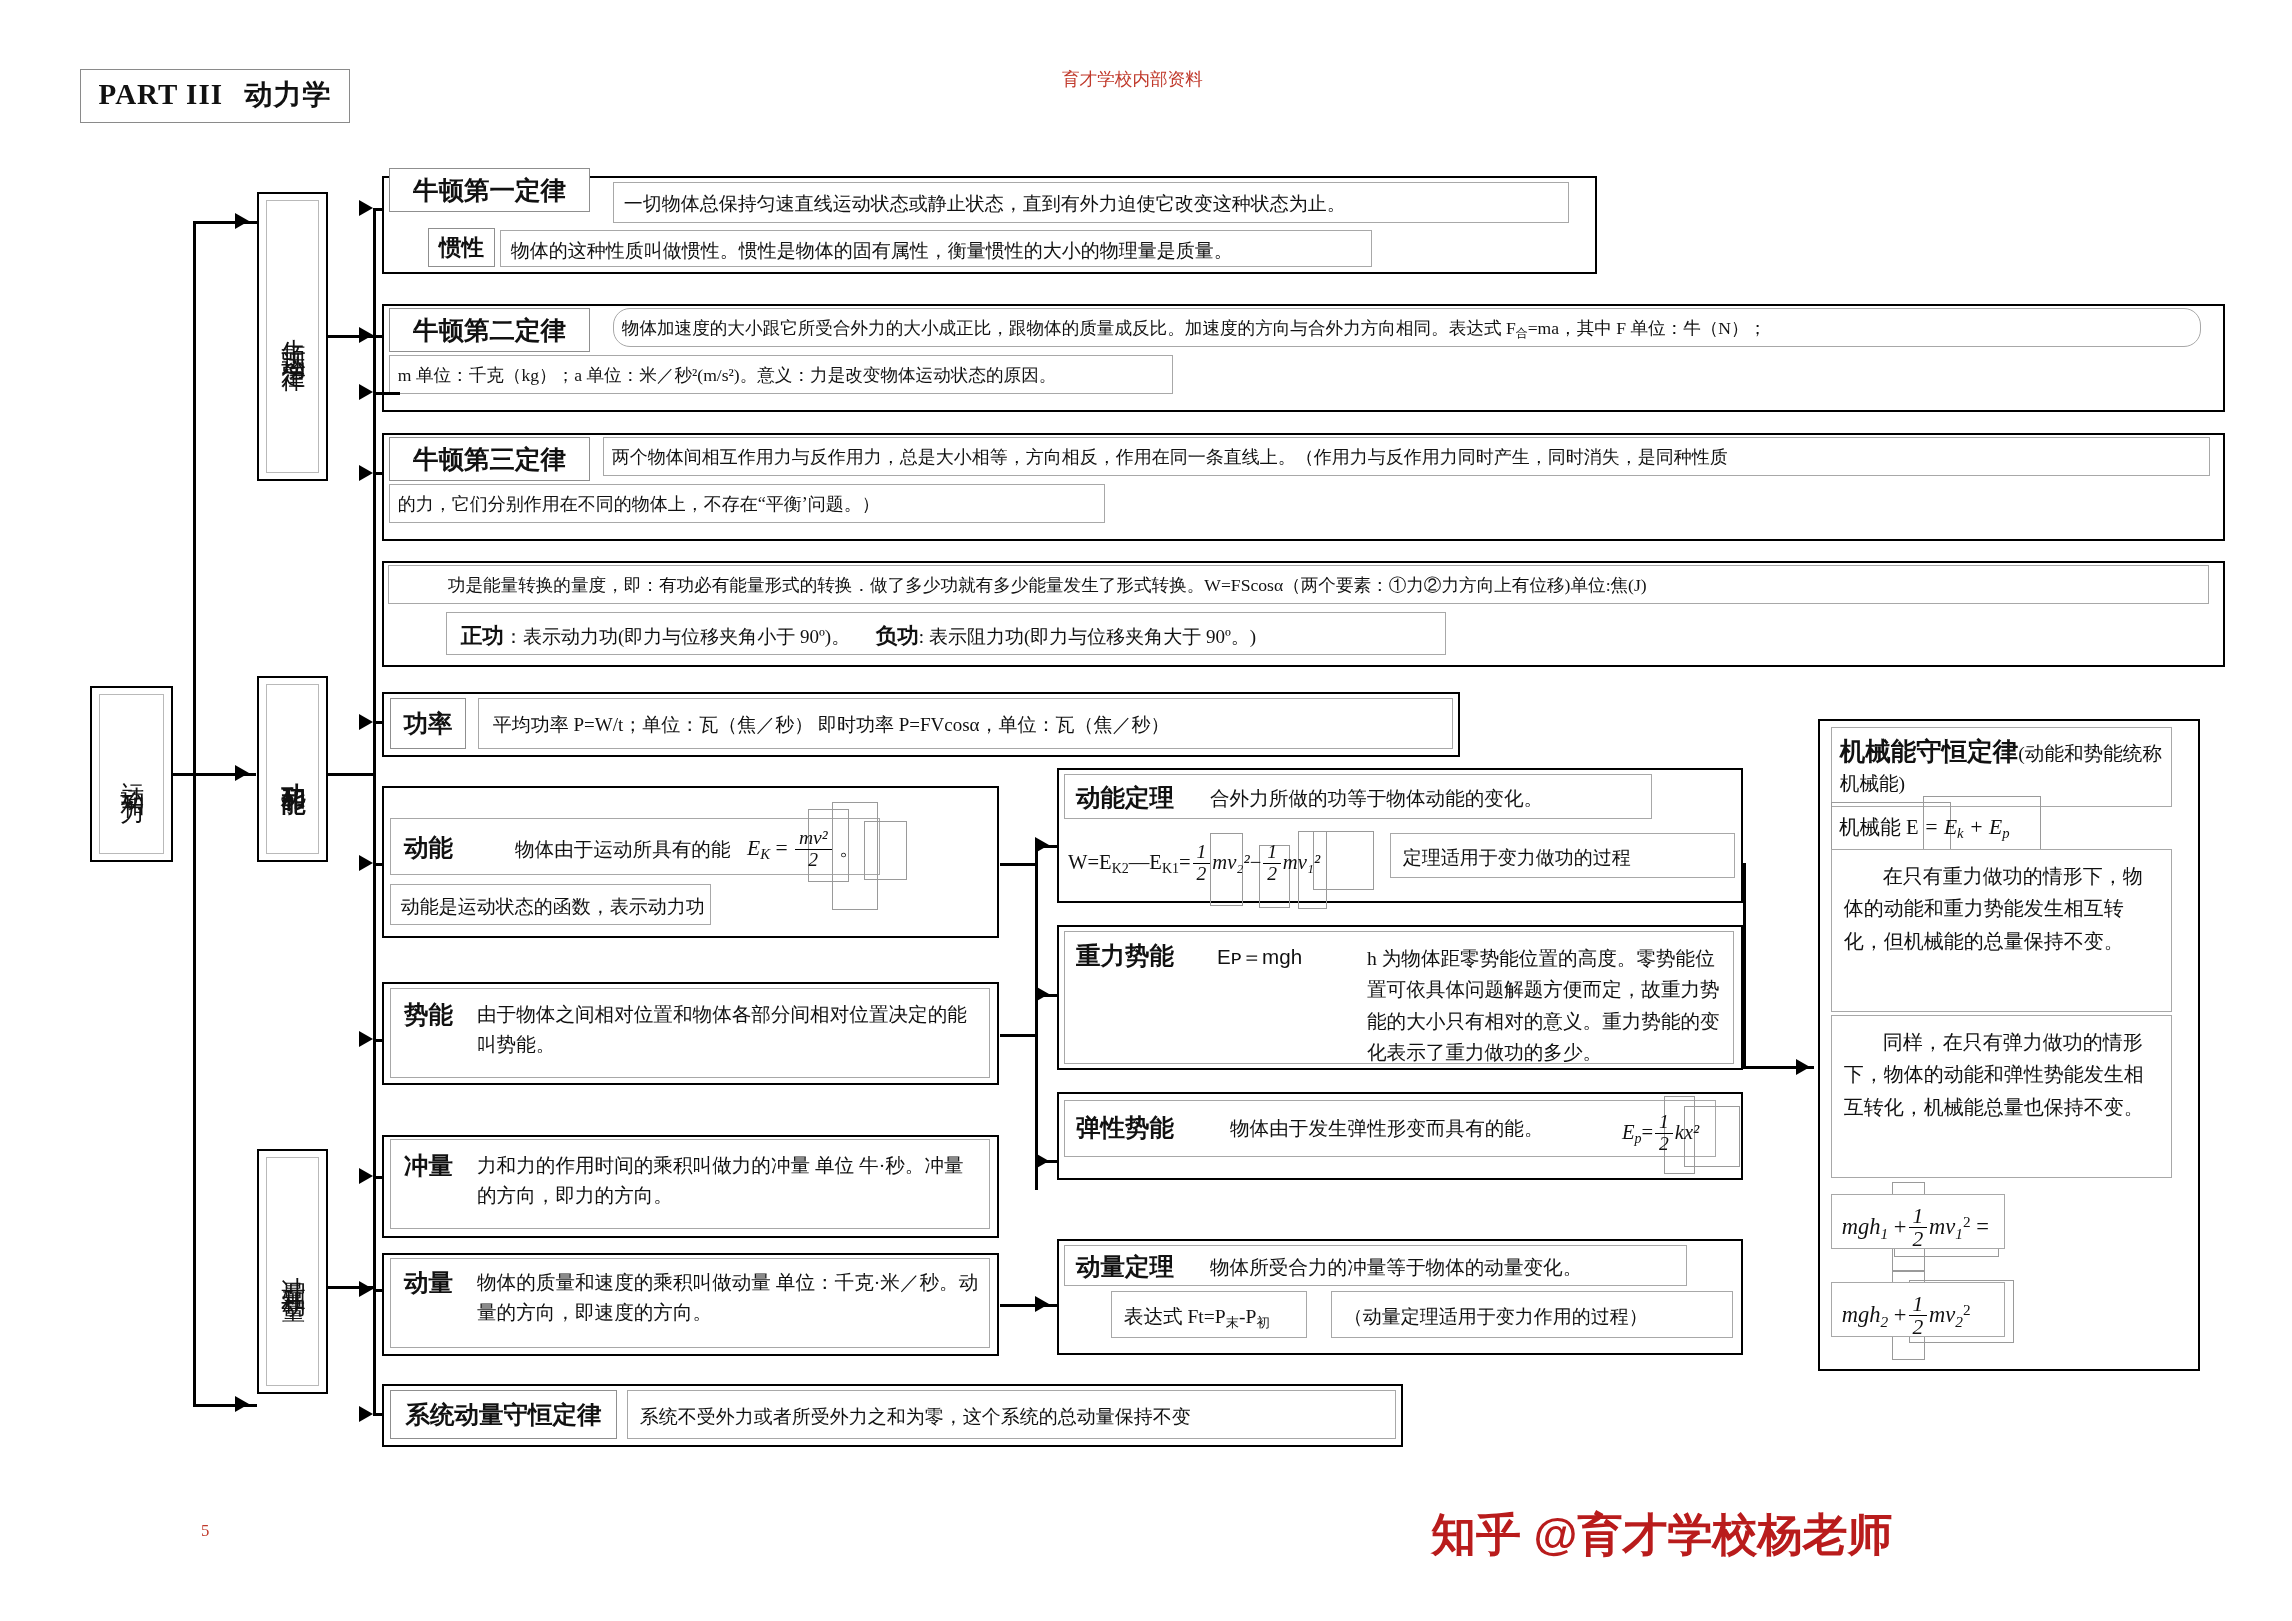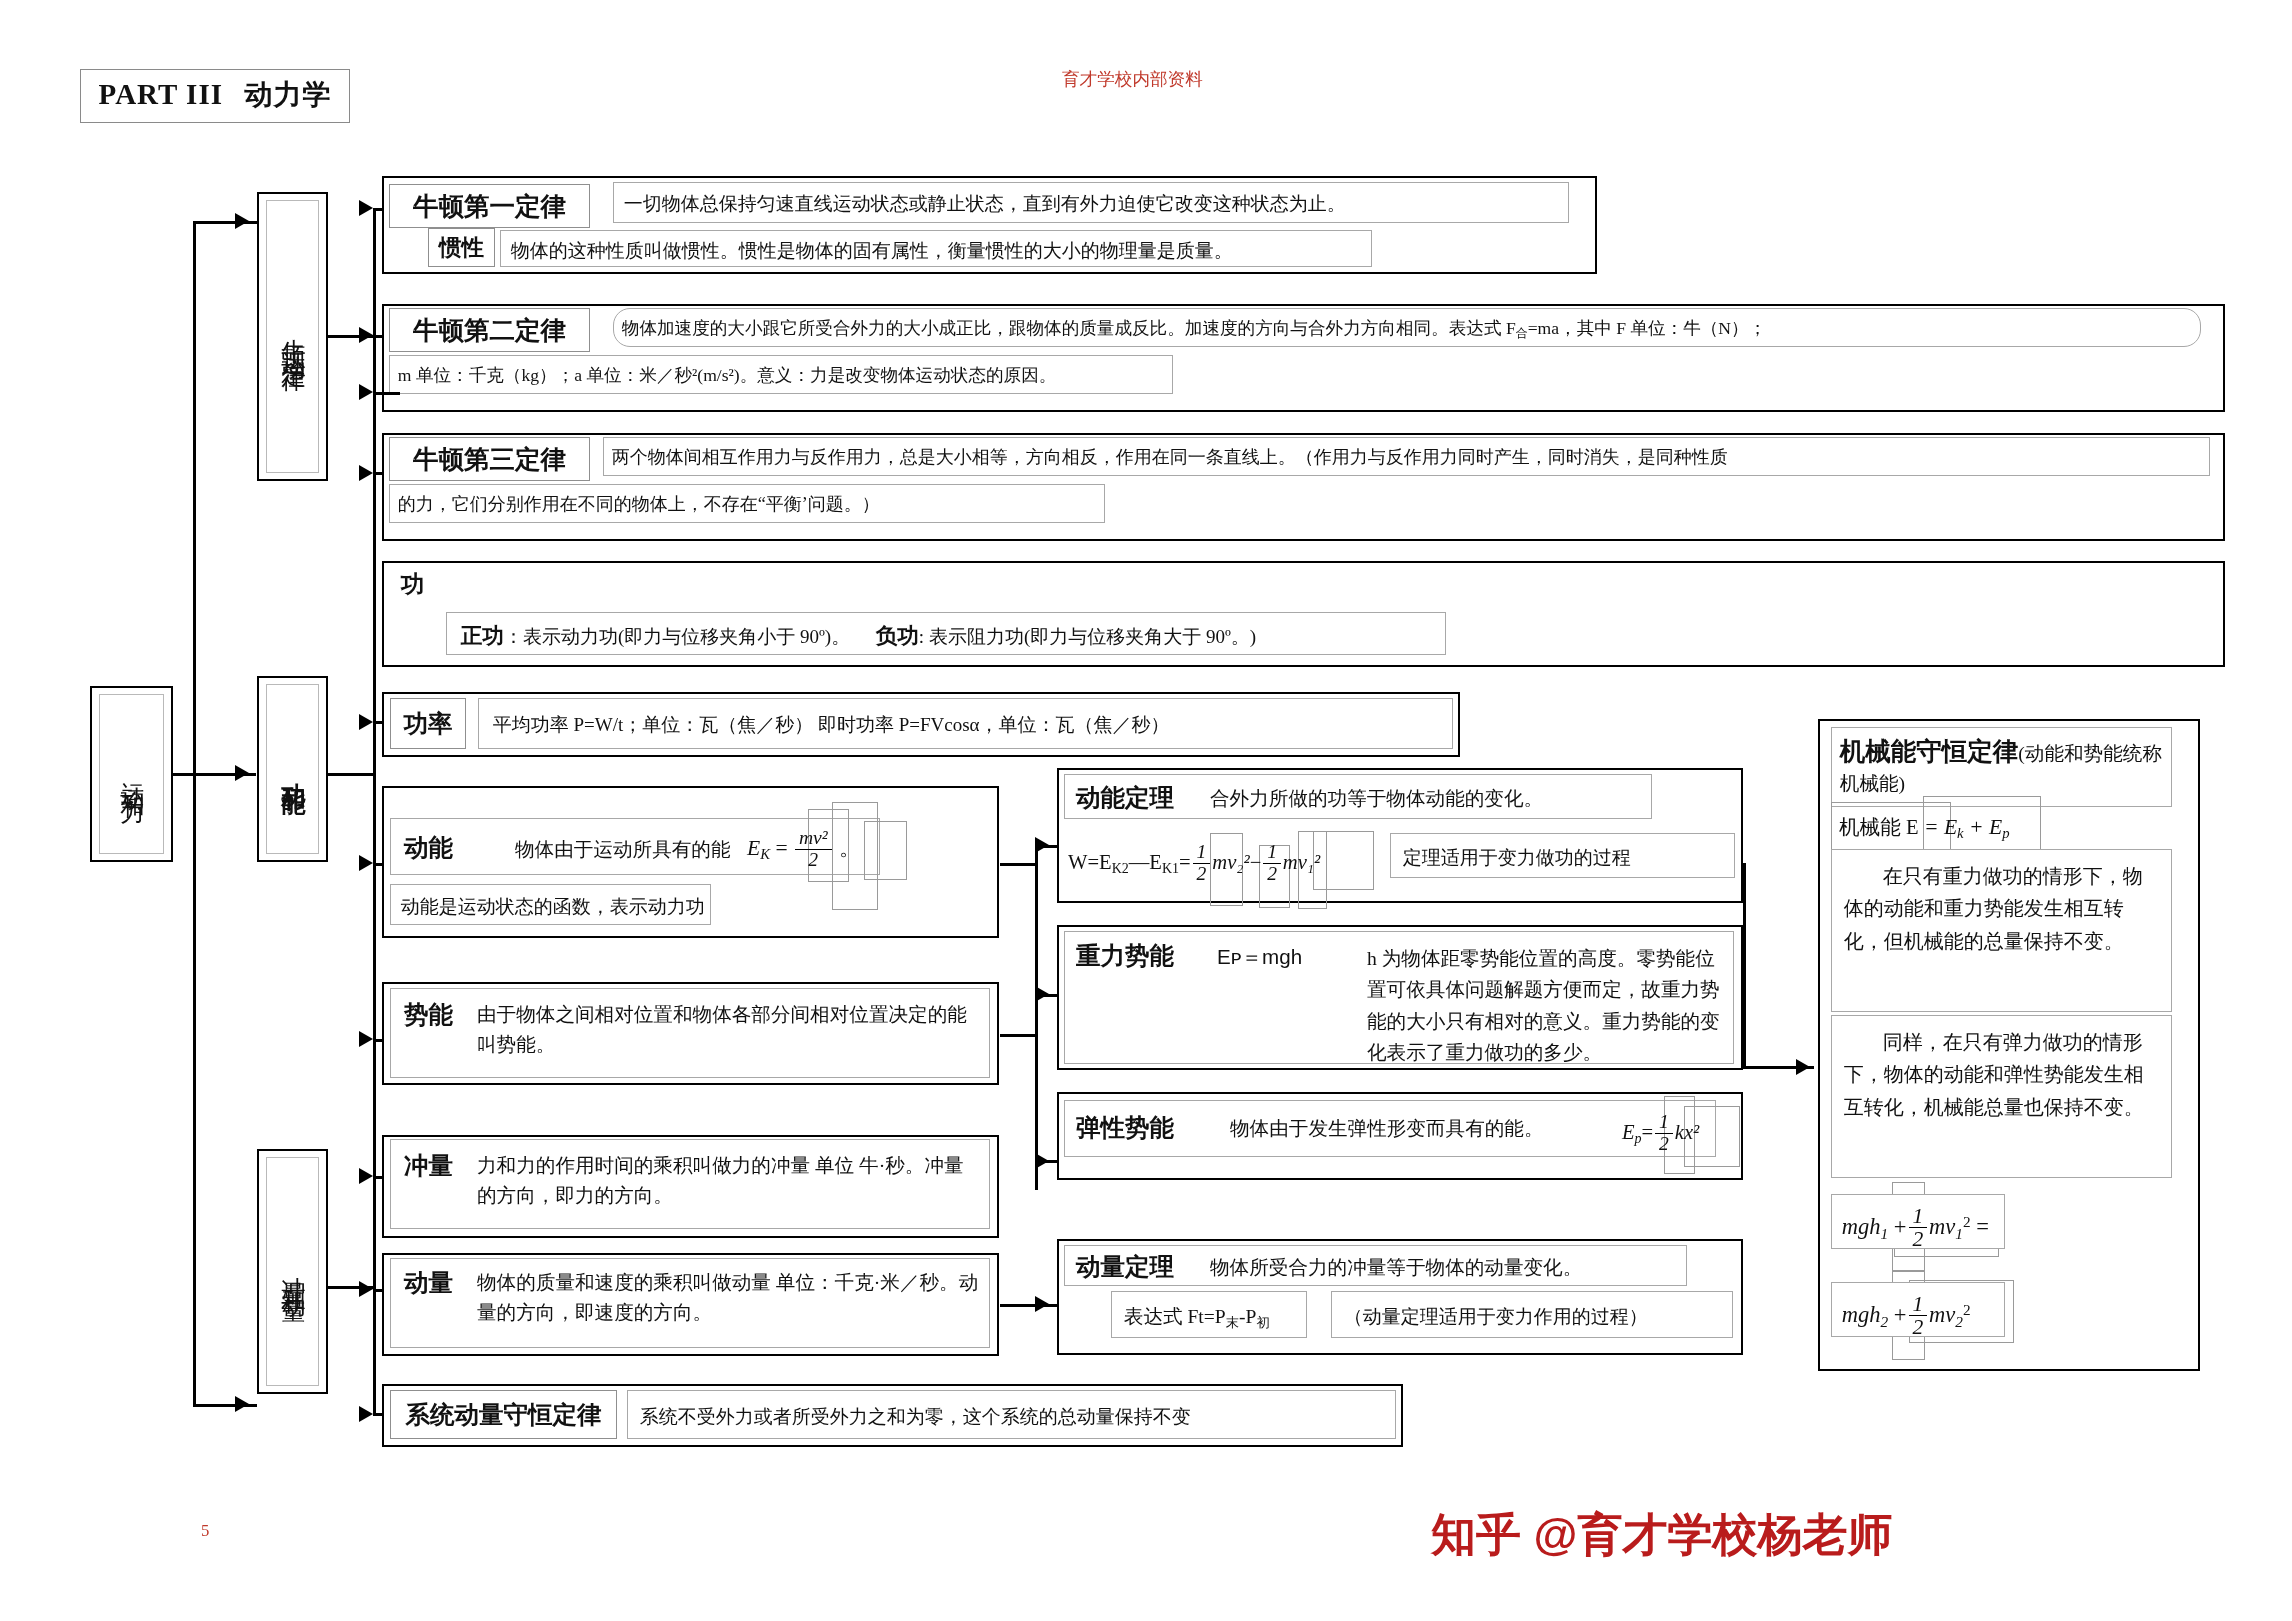--- a/index.html
+++ b/index.html
@@ -100,21 +100,21 @@
   <div class="ln" style="left:327px;top:335px;width:49px;height:2.9px;"></div>
   <div class="ln" style="left:373px;top:208px;width:2.9px;height:268px;"></div>
   <div class="ln" style="left:373px;top:208px;width:27.4px;height:2.9px;"></div>
   <div class="ln" style="left:373px;top:335px;width:27.4px;height:2.9px;"></div>
   <div class="ln" style="left:373px;top:472px;width:27.4px;height:2.9px;"></div>
   <div class="arrow" style="left:359px;top:200px;"></div>
   <div class="arrow" style="left:359px;top:327px;"></div>
   <div class="arrow" style="left:359px;top:465px;"></div>
 
   <div class="abs grp" style="left:382px;top:176px;width:1215px;height:98px;"></div>
-  <div class="abs hd" style="left:389px;top:184px;width:201px;height:44px;font-size:25.5px;display:flex;align-items:center;justify-content:center;">
+  <div class="abs hd" style="left:389px;top:168px;width:201px;height:44px;font-size:25.5px;display:flex;align-items:center;justify-content:center;">
     <span>牛顿第一定律</span>
   </div>
   <div class="abs tbox txt" style="left:613px;top:182px;width:956px;height:41px;padding:6.9px 9.8px;white-space:nowrap;overflow:hidden;">
     <span>一切物体总保持匀速直线运动状态或静止状态，直到有外力迫使它改变这种状态为止。</span>
   </div>
   <div class="abs hd" style="left:428px;top:228px;width:67px;height:39px;font-size:22.5px;display:flex;align-items:center;justify-content:center;">
     <span>惯性</span>
   </div>
   <div class="abs tbox txt" style="left:500px;top:230px;width:872px;height:37px;padding:5.9px 9.8px;white-space:nowrap;overflow:hidden;">
     <span>物体的这种性质叫做惯性。惯性是物体的固有属性，衡量惯性的大小的物理量是质量。</span>
@@ -153,20 +153,23 @@
   <div class="ln" style="left:373px;top:1039px;width:27.4px;height:2.9px;"></div>
   <div class="arrow" style="left:359px;top:384px;"></div>
   <div class="arrow" style="left:359px;top:714px;"></div>
   <div class="arrow" style="left:359px;top:855px;"></div>
   <div class="arrow" style="left:359px;top:1031px;"></div>
 
   <div class="abs grp" style="left:382px;top:561px;width:1843px;height:106px;"></div>
   <div class="abs txt" style="left:392px;top:567px;width:41px;height:37px;font-weight:bold;font-size:23.5px;text-align:center;font-family:'Liberation Sans',sans-serif;">
     <span>功</span>
   </div>
+  <div class="abs tbox txt" style="left:388px;top:565px;width:1821px;height:39px;padding:5.9px 47px;white-space:nowrap;overflow:hidden;font-size:17.6px;">
+    <span style="padding-left:11.8px">功是能量转换的量度，即：有功必有能量形式的转换．做了多少功就有多少能量发生了形式转换。W=FScosα（两个要素：①力②力方向上有位移)单位:焦(J)</span>
+  </div>
   <div class="abs tbox" style="left:446px;top:612px;width:1000px;height:43px;padding:7.8px 13.7px;white-space:nowrap;overflow:hidden;">
     <span style="font-weight:bold;font-size:21.6px;font-family:'Liberation Sans',sans-serif;">正功</span><span class="txt">：表示动力功(即力与位移夹角小于 90º)。</span><span style="padding-left:25.5px;font-weight:bold;font-size:21.6px;font-family:'Liberation Sans',sans-serif;">负功</span><span class="txt">: 表示阻力功(即力与位移夹角大于 90º。)</span>
   </div>
 
   <div class="abs grp" style="left:382px;top:692px;width:1078px;height:65px;"></div>
   <div class="abs hd" style="left:390px;top:698px;width:76px;height:51px;font-size:24.5px;display:flex;align-items:center;justify-content:center;">
     <span>功率</span>
   </div>
   <div class="abs tbox txt" style="left:478px;top:698px;width:975px;height:51px;padding:11.8px 13.7px;white-space:nowrap;overflow:hidden;">
     <span>平均功率 P=W/t；单位：瓦（焦／秒）    即时功率 P=FVcosα，单位：瓦（焦／秒）</span>

